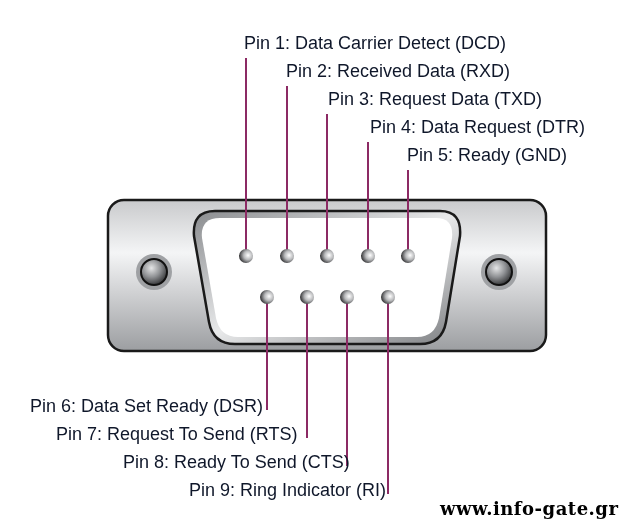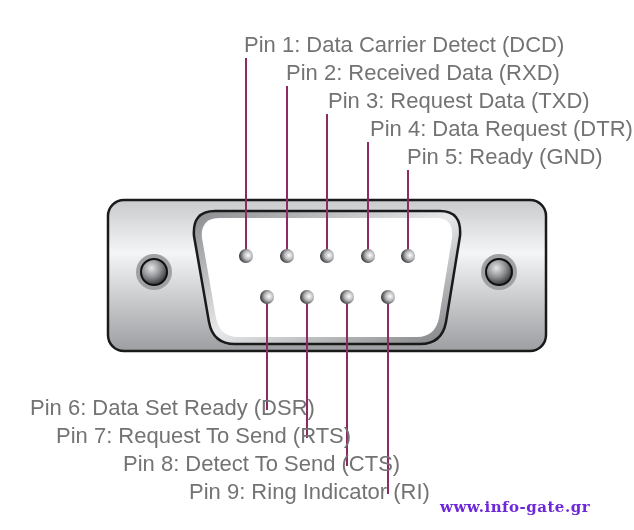--- a/index.html
+++ b/index.html
@@ -1,18 +1,18 @@
 <!DOCTYPE html>
 <html><head>
 <meta charset="utf-8">
 <style>
   html, body { margin:0; padding:0; background:#ffffff; }
   body { width:634px; height:530px; position:relative; overflow:hidden; font-family:"Liberation Sans", sans-serif; }
-  .label { position:absolute; font-size:22px; color:#737373; white-space:nowrap; line-height:1; }
-  .watermark { position:absolute; font-family:"DejaVu Serif", serif; font-weight:bold; font-size:15px; color:#6d28d9; letter-spacing:0.5px; white-space:nowrap; }
+  .label { position:absolute; font-size:18px; color:#0f172a; white-space:nowrap; line-height:1; }
+  .watermark { position:absolute; font-family:"DejaVu Serif", serif; font-weight:bold; font-size:18px; color:#000000; letter-spacing:0.5px; white-space:nowrap; }
   svg { position:absolute; left:0; top:0; }
 </style>
 </head>
 <body>
 
 <svg width="634" height="530" viewBox="0 0 634 530">
   <defs>
     <linearGradient id="shellGrad" x1="0" y1="0" x2="0" y2="1">
       <stop offset="0" stop-color="#c9cacc"></stop>
       <stop offset="0.35" stop-color="#f4f5f6"></stop>
@@ -75,17 +75,17 @@
 </svg>
 
 <div id="labels">
     <div class="label" style="left: 244px; top: 34px;">Pin 1: Data Carrier Detect (DCD)</div>
     <div class="label" style="left: 286px; top: 62px;">Pin 2: Received Data (RXD)</div>
     <div class="label" style="left: 328px; top: 90px;">Pin 3: Request Data (TXD)</div>
     <div class="label" style="left: 370px; top: 118px;">Pin 4: Data Request (DTR)</div>
     <div class="label" style="left: 407px; top: 146px;">Pin 5: Ready (GND)</div>
     <div class="label" style="left: 30px; top: 397px;">Pin 6: Data Set Ready (DSR)</div>
     <div class="label" style="left: 56px; top: 425px;">Pin 7: Request To Send (RTS)</div>
-    <div class="label" style="left: 123px; top: 453px;">Pin 8: Detect To Send (CTS)</div>
+    <div class="label" style="left: 123px; top: 453px;">Pin 8: Ready To Send (CTS)</div>
     <div class="label" style="left: 189px; top: 481px; text-align: center;">Pin 9: Ring Indicator (RI)</div>
   </div>
 
 <div class="watermark" style="left:440px; top:498px;">www.info-gate.gr</div>
 
 </body></html>

